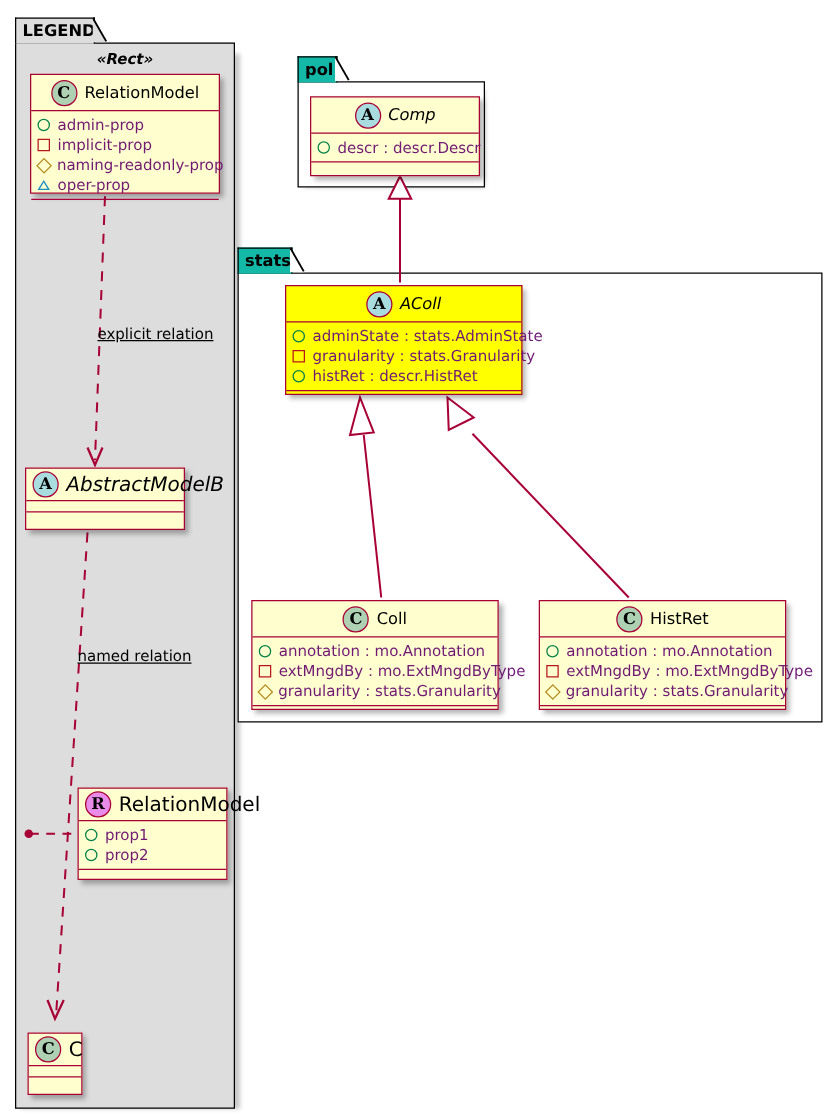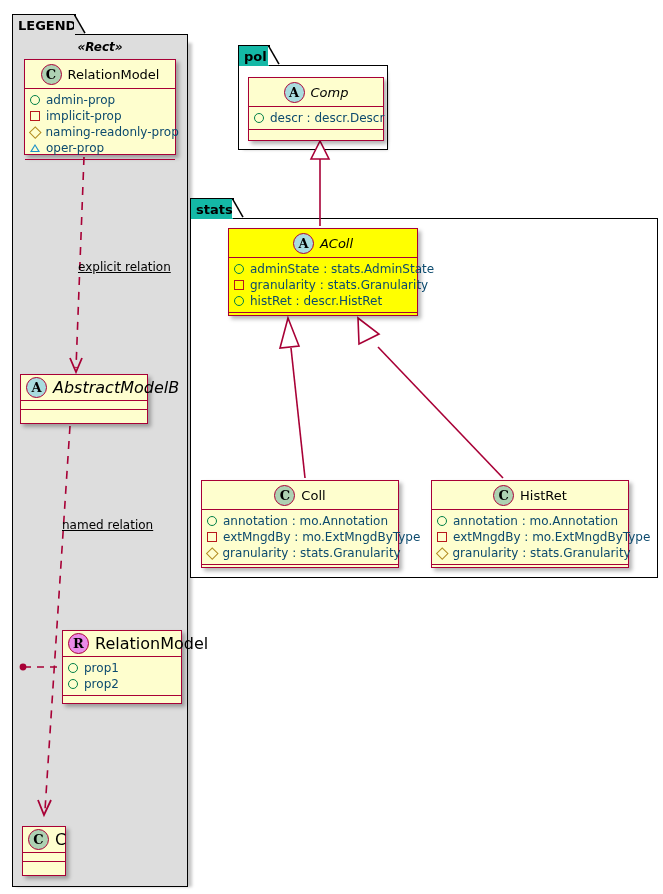--- a/index.html
+++ b/index.html
@@ -113,21 +113,21 @@
     padding: 3px 5px 3px 5px;
   }
   .cls-attrs.empty { height: 9px; padding: 0; }
   .cls-methods { height: 9px; }
 
   .attr {
     display: flex;
     align-items: center;
     gap: 6px;
     font-size: 12px;
-    color: #0c4a6e;
+    color: #701a75;
     line-height: 16px;
     white-space: nowrap;
   }
   .vis { width: 10px; height: 10px; flex: 0 0 auto; position: relative; }
 
   
   .vis-circle { border: 1.3px solid #038048; border-radius: 50%; width: 8px; height: 8px; background: transparent; }
   .vis-square { border: 1.3px solid #B8181D; width: 8px; height: 8px; background: transparent; }
   .vis-diamond { border: 1.3px solid #B38D22; width: 6.5px; height: 6.5px; transform: rotate(45deg); margin-left:1px; background: transparent; }
   .vis-triangle {

